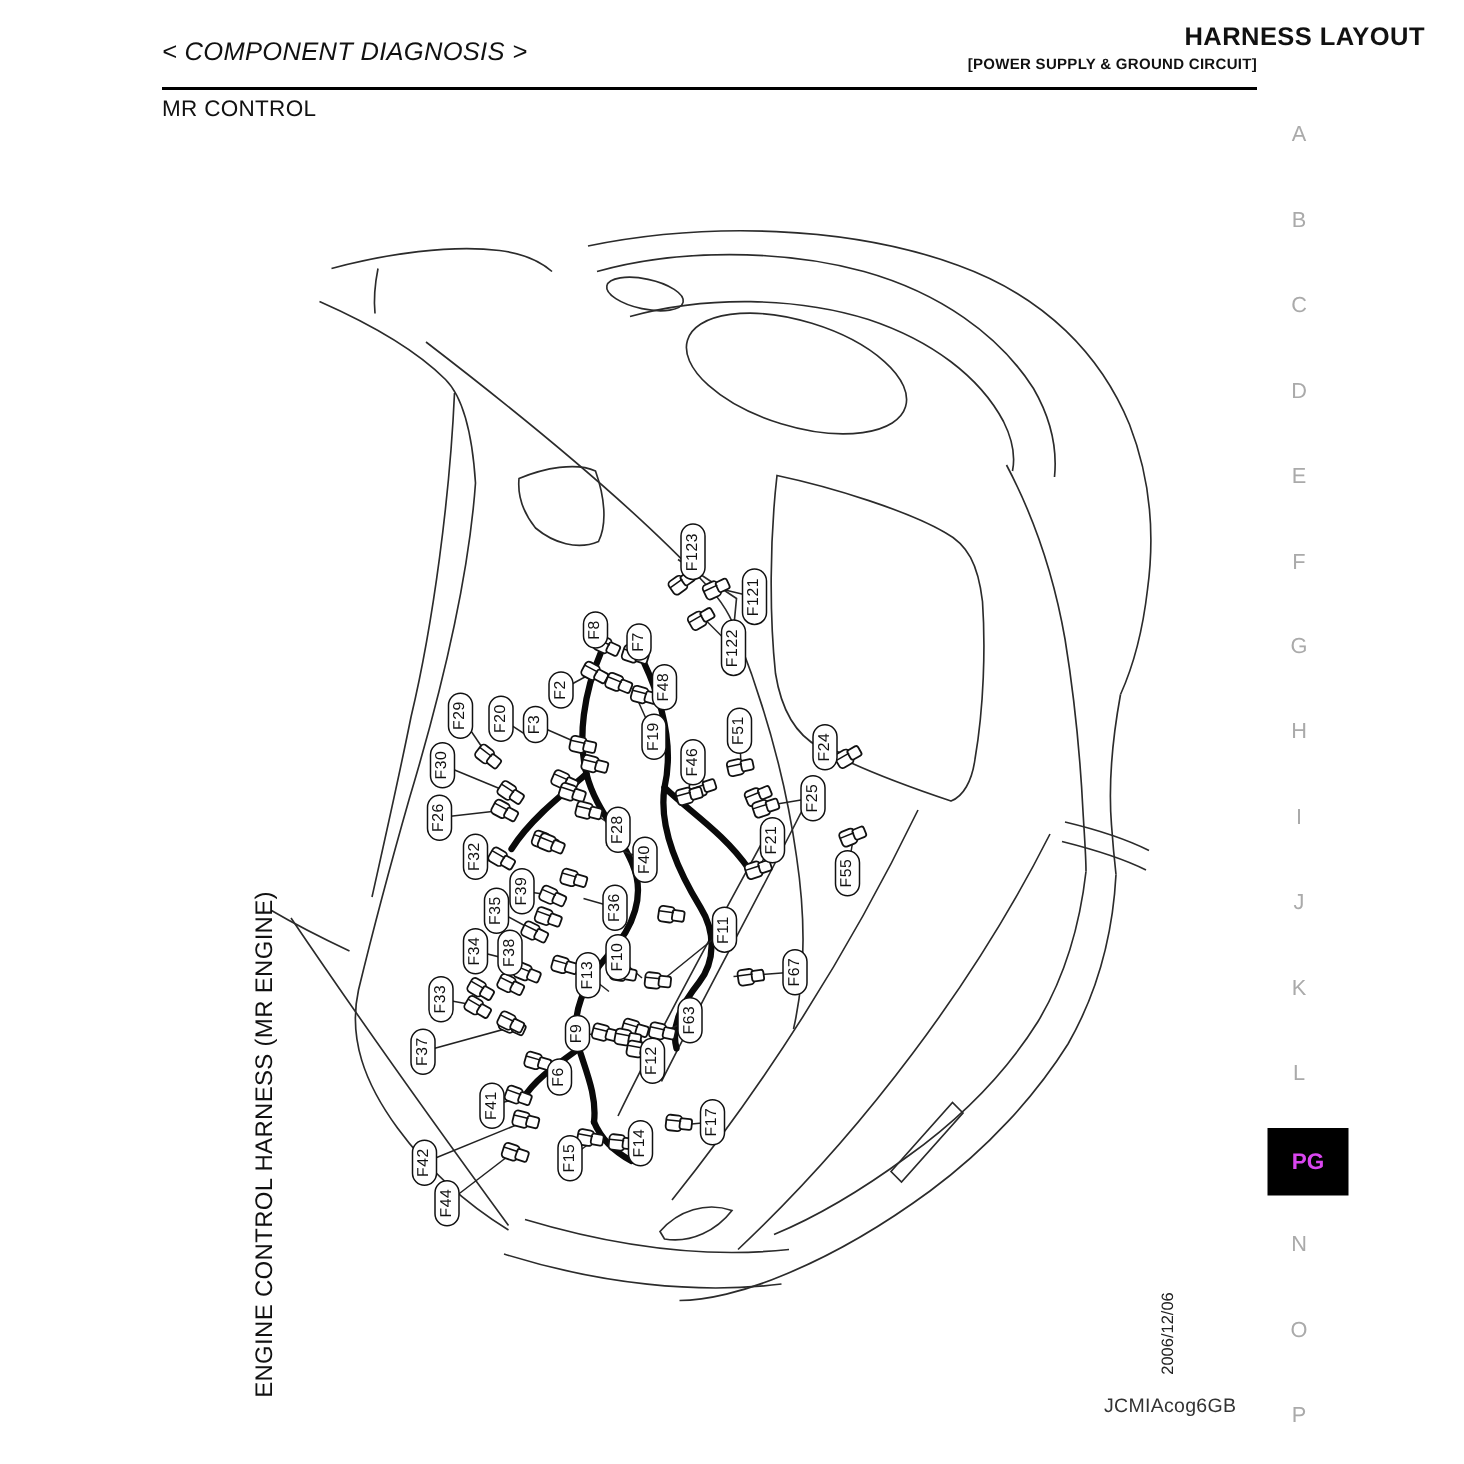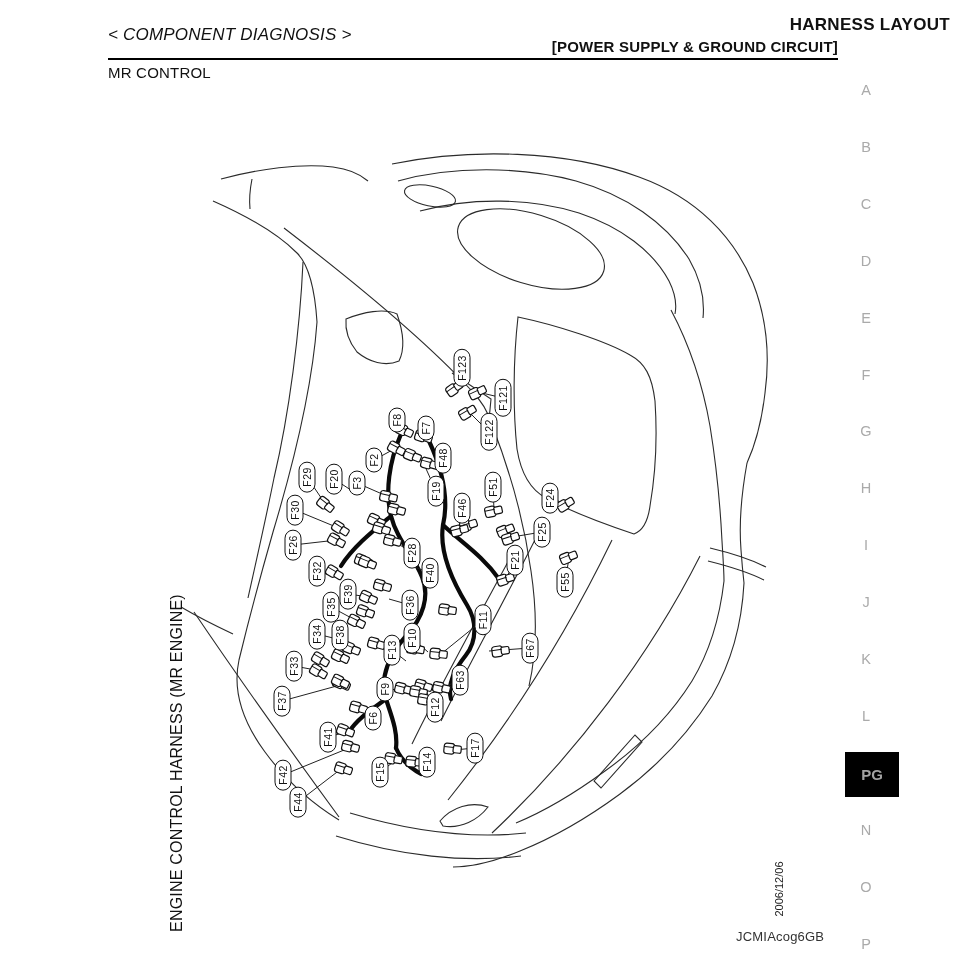--- a/index.html
+++ b/index.html
@@ -4,28 +4,28 @@
 <style>
   html,body{margin:0;padding:0;}
   body{
     width:976px;height:976px;position:relative;background:#ffffff;
     font-family:"Liberation Sans",sans-serif;color:#111;overflow:hidden;
   }
   
   .hdr-title{position:absolute;top:15px;left:0;width:950px;text-align:right;
     font-size:17px;font-weight:bold;letter-spacing:.3px;}
   .hdr-left{position:absolute;top:25px;left:108px;font-size:17px;letter-spacing:.2px;font-style:italic;}
-  .hdr-right{position:absolute;top:38px;right:138px;font-size:15px;font-weight:bold;letter-spacing:.2px;}
+  .hdr-right{position:absolute;top:38px;right:138px;font-size:10px;font-weight:bold;letter-spacing:.2px;}
   .hdr-rule{position:absolute;top:58px;left:108px;right:138px;height:2.2px;background:#000;}
   .hdr-section{position:absolute;top:64px;left:108px;font-size:15px;letter-spacing:.2px;}
   
   .index-letter{position:absolute;left:852px;width:28px;text-align:center;
     font-size:14.5px;color:#aaaaaa;}
   .pg-tab{position:absolute;left:845px;top:752px;width:54px;height:45px;background:#000;
-    color:#a3a3a3;font-weight:bold;font-size:15px;display:flex;align-items:center;justify-content:center;}
+    color:#d946ef;font-weight:bold;font-size:15px;display:flex;align-items:center;justify-content:center;}
   
   #diagram-svg{position:absolute;left:0;top:0;z-index:1;}
   .outline path,.outline ellipse{fill:none;stroke:#2b2b2b;stroke-width:1.1px;}
   .harness path{fill:none;stroke:#0a0a0a;stroke-width:4.2px;stroke-linecap:round;}
   #leaders line{stroke:#222;stroke-width:1px;}
   #connectors rect{fill:#fff;stroke:#111;stroke-width:1.2px;}
   #connectors line{stroke:#111;stroke-width:1px;}
   #pill-layer{position:absolute;left:0;top:0;width:976px;height:976px;z-index:3;pointer-events:none;}
   .pill{position:absolute;transform:translate(-50%,-50%) rotate(-90deg);
     background:#fff;border:1.6px solid #111;border-radius:10px;

